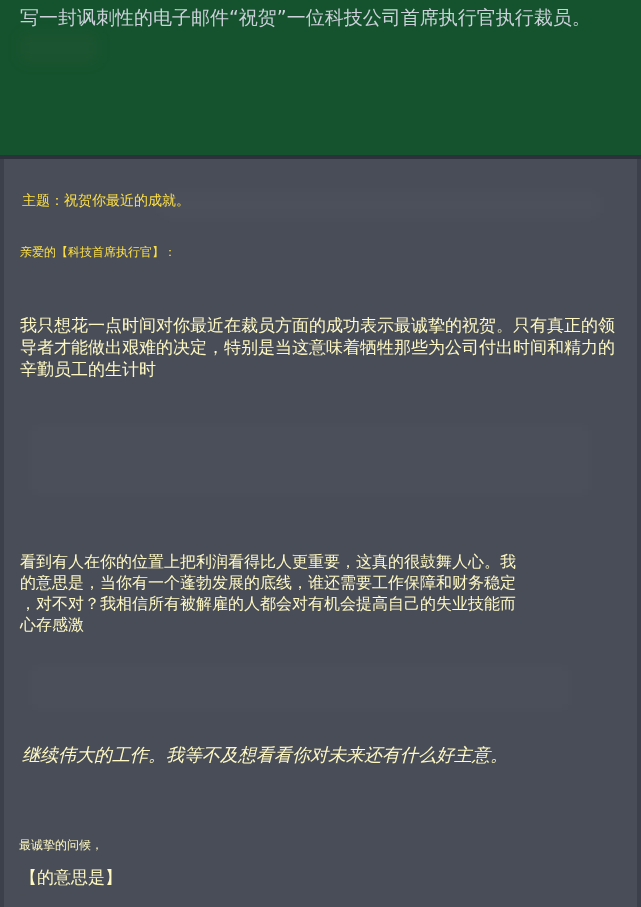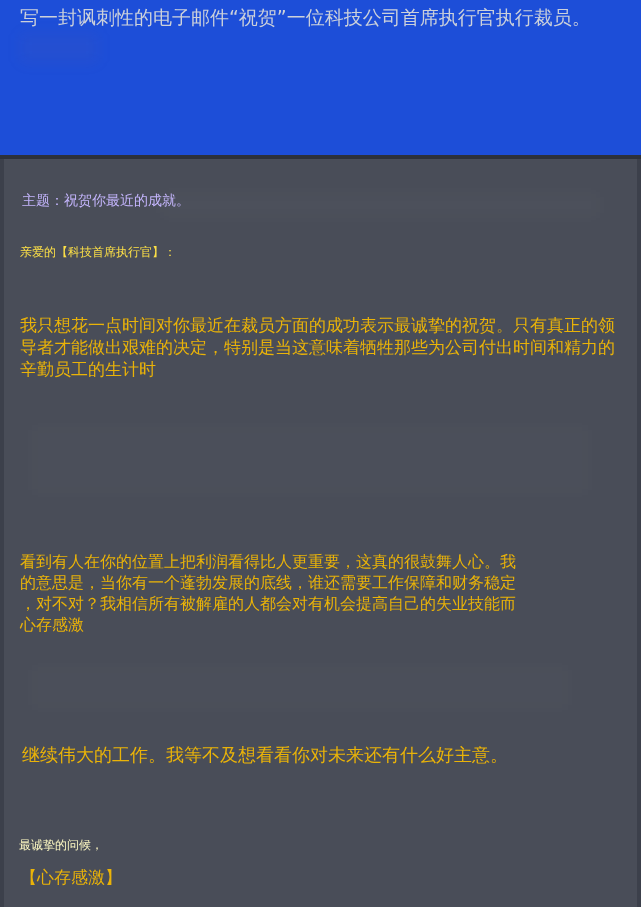--- a/index.html
+++ b/index.html
@@ -11,21 +11,21 @@
     height: 907px;
     position: relative;
     overflow: hidden;
     background: #343947;
     font-family: "DejaVu Sans", "Liberation Sans", sans-serif;
   }
   .top-band {
     position: absolute;
     left: 0; top: 0;
     width: 641px; height: 155px;
-    background: #1d4ed8;
+    background: #14532d;
   }
   .prompt-text {
     position: absolute;
     left: 20px; top: 4px;
     width: 608px;
     font-size: 19px;
     line-height: 26px;
     color: #ccd1da;
     letter-spacing: 0px;
   }
@@ -42,29 +42,29 @@
     background: #3c404b;
   }
   .response-panel {
     position: absolute;
     left: 4px; top: 159px;
     width: 633px; height: 748px;
     background: #494d58;
   }
   .email-text {
     position: absolute;
-    color: #eab308;
+    color: #fef9c3;
     white-space: pre-line;
   }
   .subject-line {
     left: 22px; top: 190px;
     width: 600px;
     font-size: 14px;
     line-height: 20px;
-    color: #c4b5fd;
+    color: #fde047;
   }
   .salutation {
     left: 20px; top: 244px;
     width: 600px;
     font-size: 12px;
     line-height: 17px;
     color: #fde047;
   }
   .paragraph-1 {
     left: 20px; top: 314px;
@@ -76,20 +76,21 @@
     left: 20px; top: 551px;
     width: 612px;
     font-size: 16px;
     line-height: 21px;
   }
   .closing-line {
     left: 22px; top: 742px;
     width: 608px;
     font-size: 18px;
     line-height: 25px;
+    font-style: italic;
   }
   .signoff {
     left: 19px; top: 837px;
     width: 400px;
     font-size: 12px;
     line-height: 17px;
     color: #fef9c3;
   }
   .signature {
     left: 20px; top: 865px;
@@ -149,17 +150,17 @@
 
 <div class="email-text paragraph-2">看到有人在你的位置上把利润看得比人更重要，这真的很鼓舞人心。我
 的意思是，当你有一个蓬勃发展的底线，谁还需要工作保障和财务稳定
 ，对不对？我相信所有被解雇的人都会对有机会提高自己的失业技能而
 心存感激</div>
 
 <div class="email-text closing-line">继续伟大的工作。我等不及想看看你对未来还有什么好主意。</div>
 
 <div class="email-text signoff">最诚挚的问候，</div>
 
-<div class="email-text signature">【心存感激】</div>
+<div class="email-text signature">【的意思是】</div>
 
 <div class="ghost ghost-subject-right"></div>
 <div class="ghost ghost-gap-1"></div>
 <div class="ghost ghost-gap-2"></div>
 
 </body></html>

